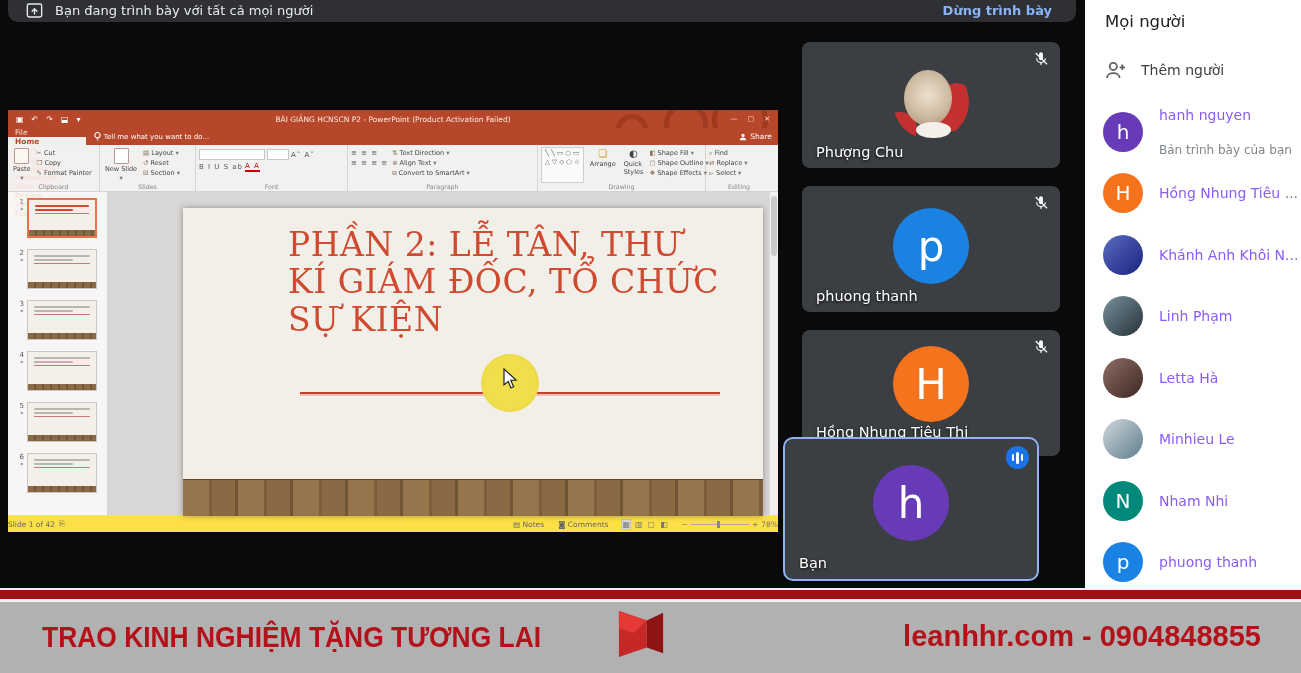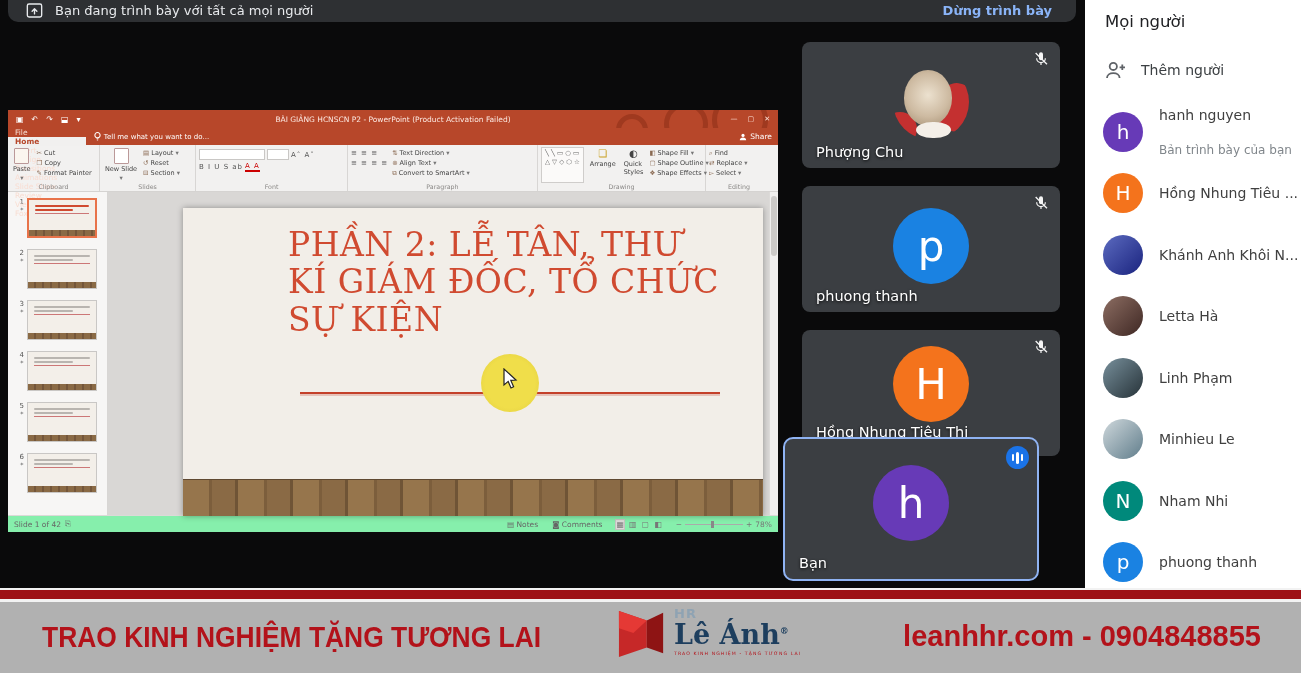--- a/index.html
+++ b/index.html
@@ -72,22 +72,22 @@
   .slide-title{position:absolute;left:105px;top:18px;width:450px;font-family:"DejaVu Serif",serif;
     font-size:33px;line-height:1.13;color:#d04a30;font-weight:500;letter-spacing:.5px;}
   .slide-rule{position:absolute;left:117px;top:184px;width:420px;height:2px;background:#c4402a;box-shadow:0 2px 0 rgba(196,64,42,.25);}
   .yellow-dot{position:absolute;left:298px;top:146px;width:58px;height:58px;border-radius:50%;
     background:radial-gradient(circle,#f0de4a 60%,#e6d243 85%,rgba(230,210,67,.25)100%);}
   .cursor-svg{position:absolute;left:22px;top:14px;}
   .floor{position:absolute;left:0;right:0;bottom:0;height:36px;
     background:repeating-linear-gradient(90deg,#96754c 0 26px,#7c5e3c 26px 29px,#8a6a45 29px 52px,#6f5436 52px 55px);
     border-top:1px solid #5f4830;}
 
-  .statusbar{height:16px;background:#86efac;border-top:1px solid #dcdad8;display:flex;align-items:center;
-    font-size:7.5px;color:#666;padding:0 6px;flex:0 0 auto;gap:4px;}
+  .statusbar{height:16px;background:#fde047;border-top:1px solid #dcdad8;display:flex;align-items:center;
+    font-size:7.5px;color:#666;padding:0 0;flex:0 0 auto;gap:4px;}
   .sb-right{margin-left:auto;display:flex;align-items:center;gap:14px;}
   .viewbtns{display:flex;gap:5px;font-size:8px;color:#777;}
   .viewbtns span.on{background:#dcdad8;outline:1px solid #c5c3c1;}
   .zoomline{display:flex;align-items:center;gap:3px;color:#777;}
   .ztrack{width:58px;height:1px;background:#aaa;position:relative;}
   .zthumb{position:absolute;left:26px;top:-3px;width:3px;height:7px;background:#888;}
 
   
   .tile{position:absolute;left:802px;width:258px;height:126px;background:#3b3e42;border-radius:8px;}
   .tile .avatar{position:absolute;left:50%;transform:translateX(-50%);top:22px;width:76px;height:76px;border-radius:50%;
@@ -107,21 +107,21 @@
   .cat-trim{position:absolute;left:30%;bottom:2%;width:46%;height:22%;background:#f4efe8;border-radius:50%;}
 
   
   #people{position:absolute;left:1085px;top:0;width:216px;height:592px;background:#fff;color:#202124;overflow:hidden;}
   .pp-header{font-size:16.5px;color:#202124;margin:12px 0 0 20px;}
   .addrow{display:flex;align-items:center;gap:14px;margin:30px 0 0 20px;color:#3c4043;font-size:14px;font-weight:500;cursor:pointer;}
   .plist{margin-top:22px;}
   .person-row{display:flex;align-items:center;gap:16px;padding:0 8px 0 18px;height:61.5px;box-sizing:border-box;}
   .p-avatar{width:40px;height:40px;border-radius:50%;flex:0 0 auto;display:flex;align-items:center;justify-content:center;
     color:#fff;font-size:20px;}
-  .p-name{font-size:14px;color:#404040;white-space:nowrap;}
+  .p-name{font-size:14px;color:#8b5cf6;white-space:nowrap;}
   .p-sub{font-size:12px;color:#80868b;margin-top:20px;white-space:nowrap;}
 
   
   #banner{position:absolute;left:0;top:588px;width:1301px;height:85px;z-index:6;background:#b1b1b1;}
   .b-line1{height:2px;background:#f2f2f2;}
   .b-red{height:9px;background:#9e1116;}
   .b-line2{height:3px;background:#f2f2f2;}
   .b-content{position:relative;height:71px;}
   .slogan{position:absolute;left:42px;top:18px;font-family:"Liberation Sans",sans-serif;font-weight:bold;
     font-size:30px;color:#b3121a;transform:scaleX(.88);transform-origin:left;white-space:nowrap;letter-spacing:0px;}
@@ -585,35 +585,35 @@
             <div class="p-avatar" style="background: linear-gradient(135deg, rgb(92, 107, 192) 0%, rgb(26, 35, 126) 100%);">
               <span></span>
             </div>
             <div class="p-text">
               <div class="p-name">Khánh Anh Khôi N...</div>
 
             </div>
           </div>
 
           <div class="person-row">
+            <div class="p-avatar" style="background: linear-gradient(135deg, rgb(120, 144, 156) 0%, rgb(38, 50, 56) 100%);">
+              <span></span>
+            </div>
+            <div class="p-text">
+              <div class="p-name">Linh Phạm</div>
+
+            </div>
+          </div>
+
+          <div class="person-row">
             <div class="p-avatar" style="background: linear-gradient(135deg, rgb(141, 110, 99) 0%, rgb(62, 39, 35) 100%);">
               <span></span>
             </div>
             <div class="p-text">
               <div class="p-name">Letta Hà</div>
-
-            </div>
-          </div>
-
-          <div class="person-row">
-            <div class="p-avatar" style="background: linear-gradient(135deg, rgb(120, 144, 156) 0%, rgb(38, 50, 56) 100%);">
-              <span></span>
-            </div>
-            <div class="p-text">
-              <div class="p-name">Linh Phạm</div>
 
             </div>
           </div>
 
           <div class="person-row">
             <div class="p-avatar" style="background: linear-gradient(135deg, rgb(207, 216, 220) 0%, rgb(96, 125, 139) 100%);">
               <span></span>
             </div>
             <div class="p-text">
               <div class="p-name">Minhieu Le</div>
@@ -649,23 +649,18 @@
     <div class="b-red"></div>
     <div class="b-line2"></div>
     <div class="b-content">
       <div class="slogan">TRAO KINH NGHIỆM TẶNG TƯƠNG LAI</div>
       <div class="logo">
         <svg width="48" height="54" viewBox="0 0 50 54">
           <polygon points="1,4 30,14 30,42 1,52" fill="#c62828"></polygon>
           <polygon points="30,14 47,6 47,48 30,42" fill="#8e1414"></polygon>
           <polygon points="1,4 30,14 16,27 1,22" fill="#e53935"></polygon>
         </svg>
-        <div class="logo-text">
-          <div class="hr">HR</div>
-          <div class="nm"><span>Lê Ánh</span><sup>®</sup></div>
-          <div class="tg">TRAO KINH NGHIỆM - TẶNG TƯƠNG LAI</div>
-        </div>
       </div>
       <div class="contact">leanhhr.com  -  0904848855</div>
     </div>
   </div>
 
 </div>
 
 </body></html>

